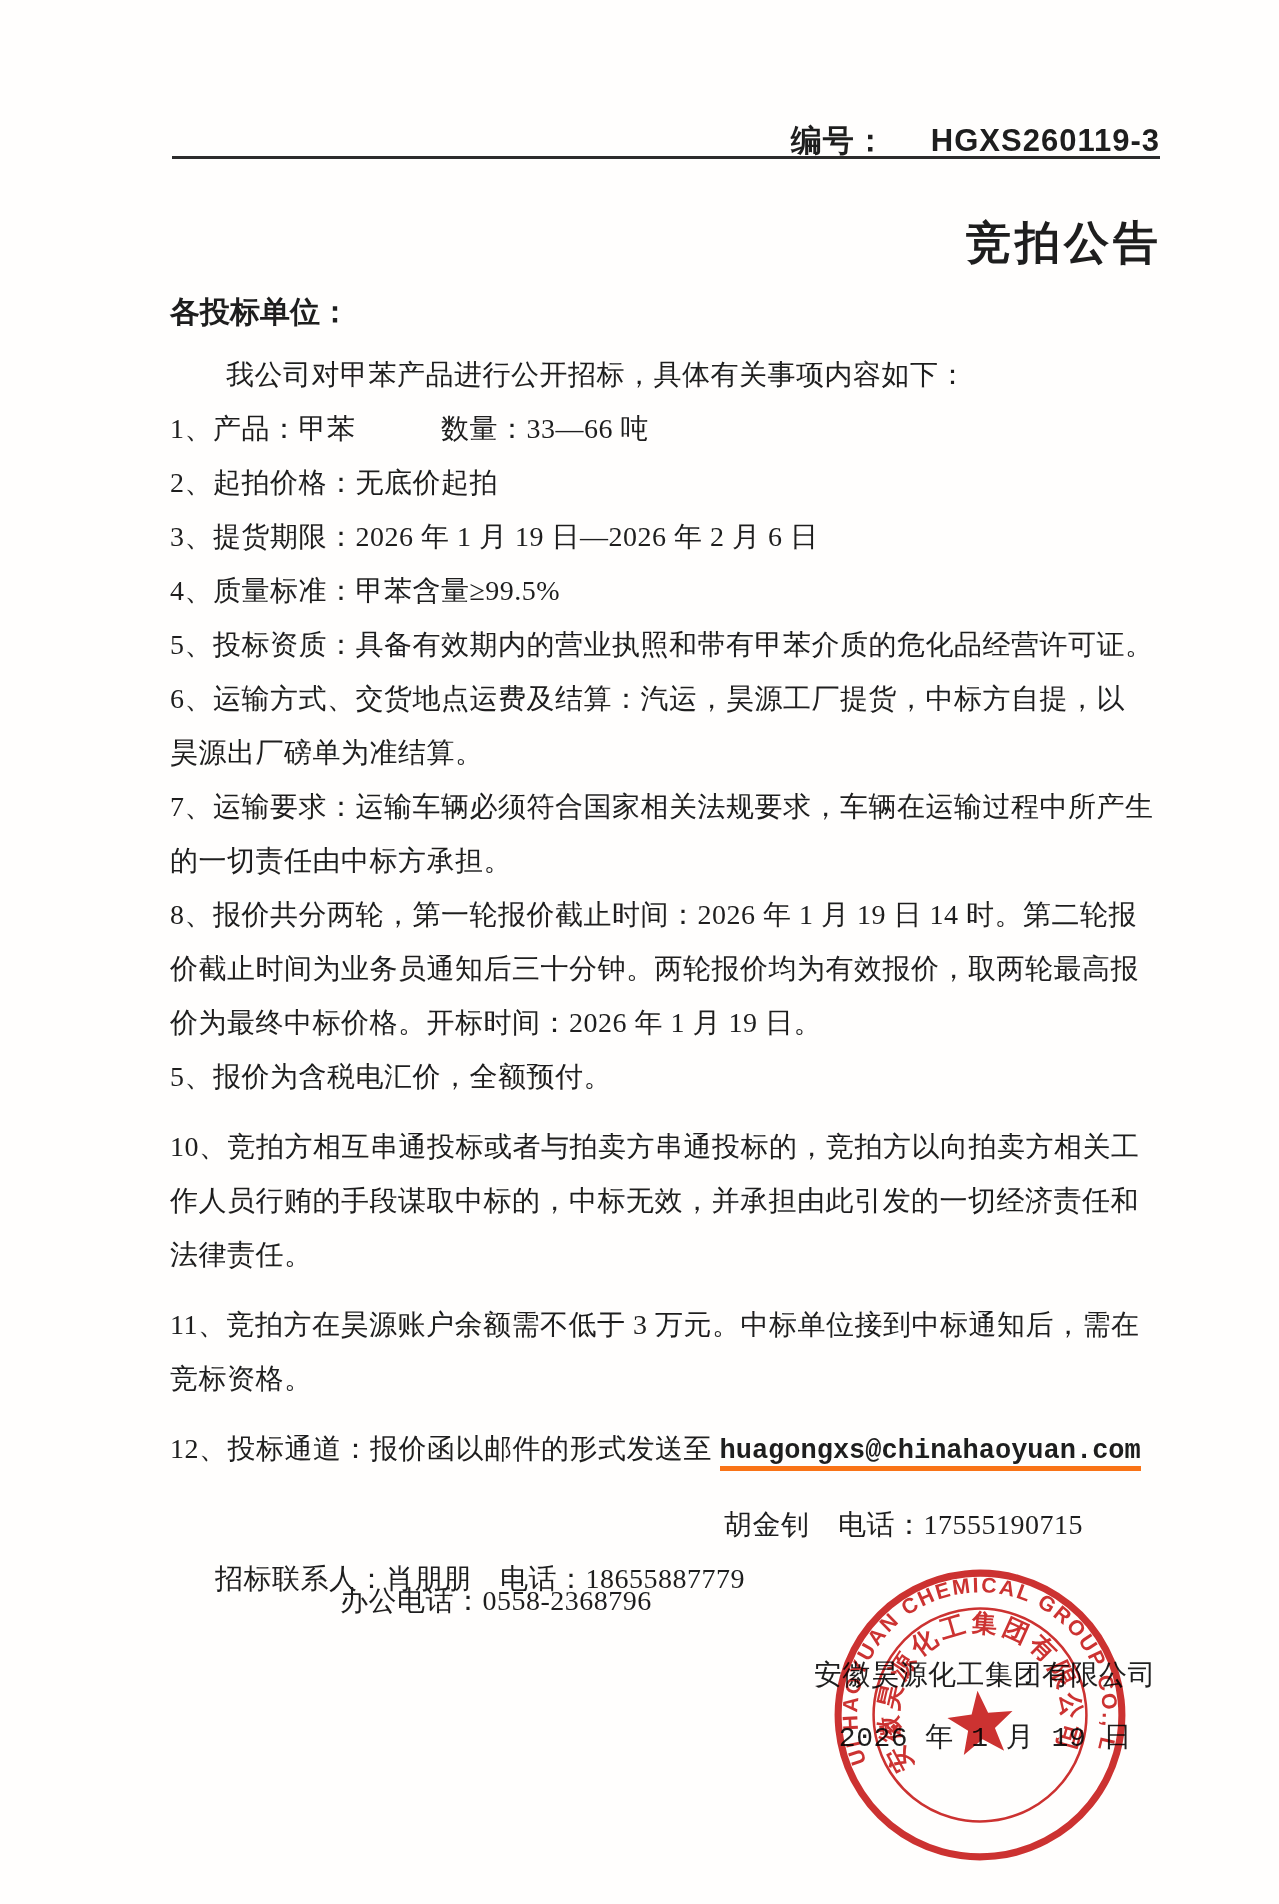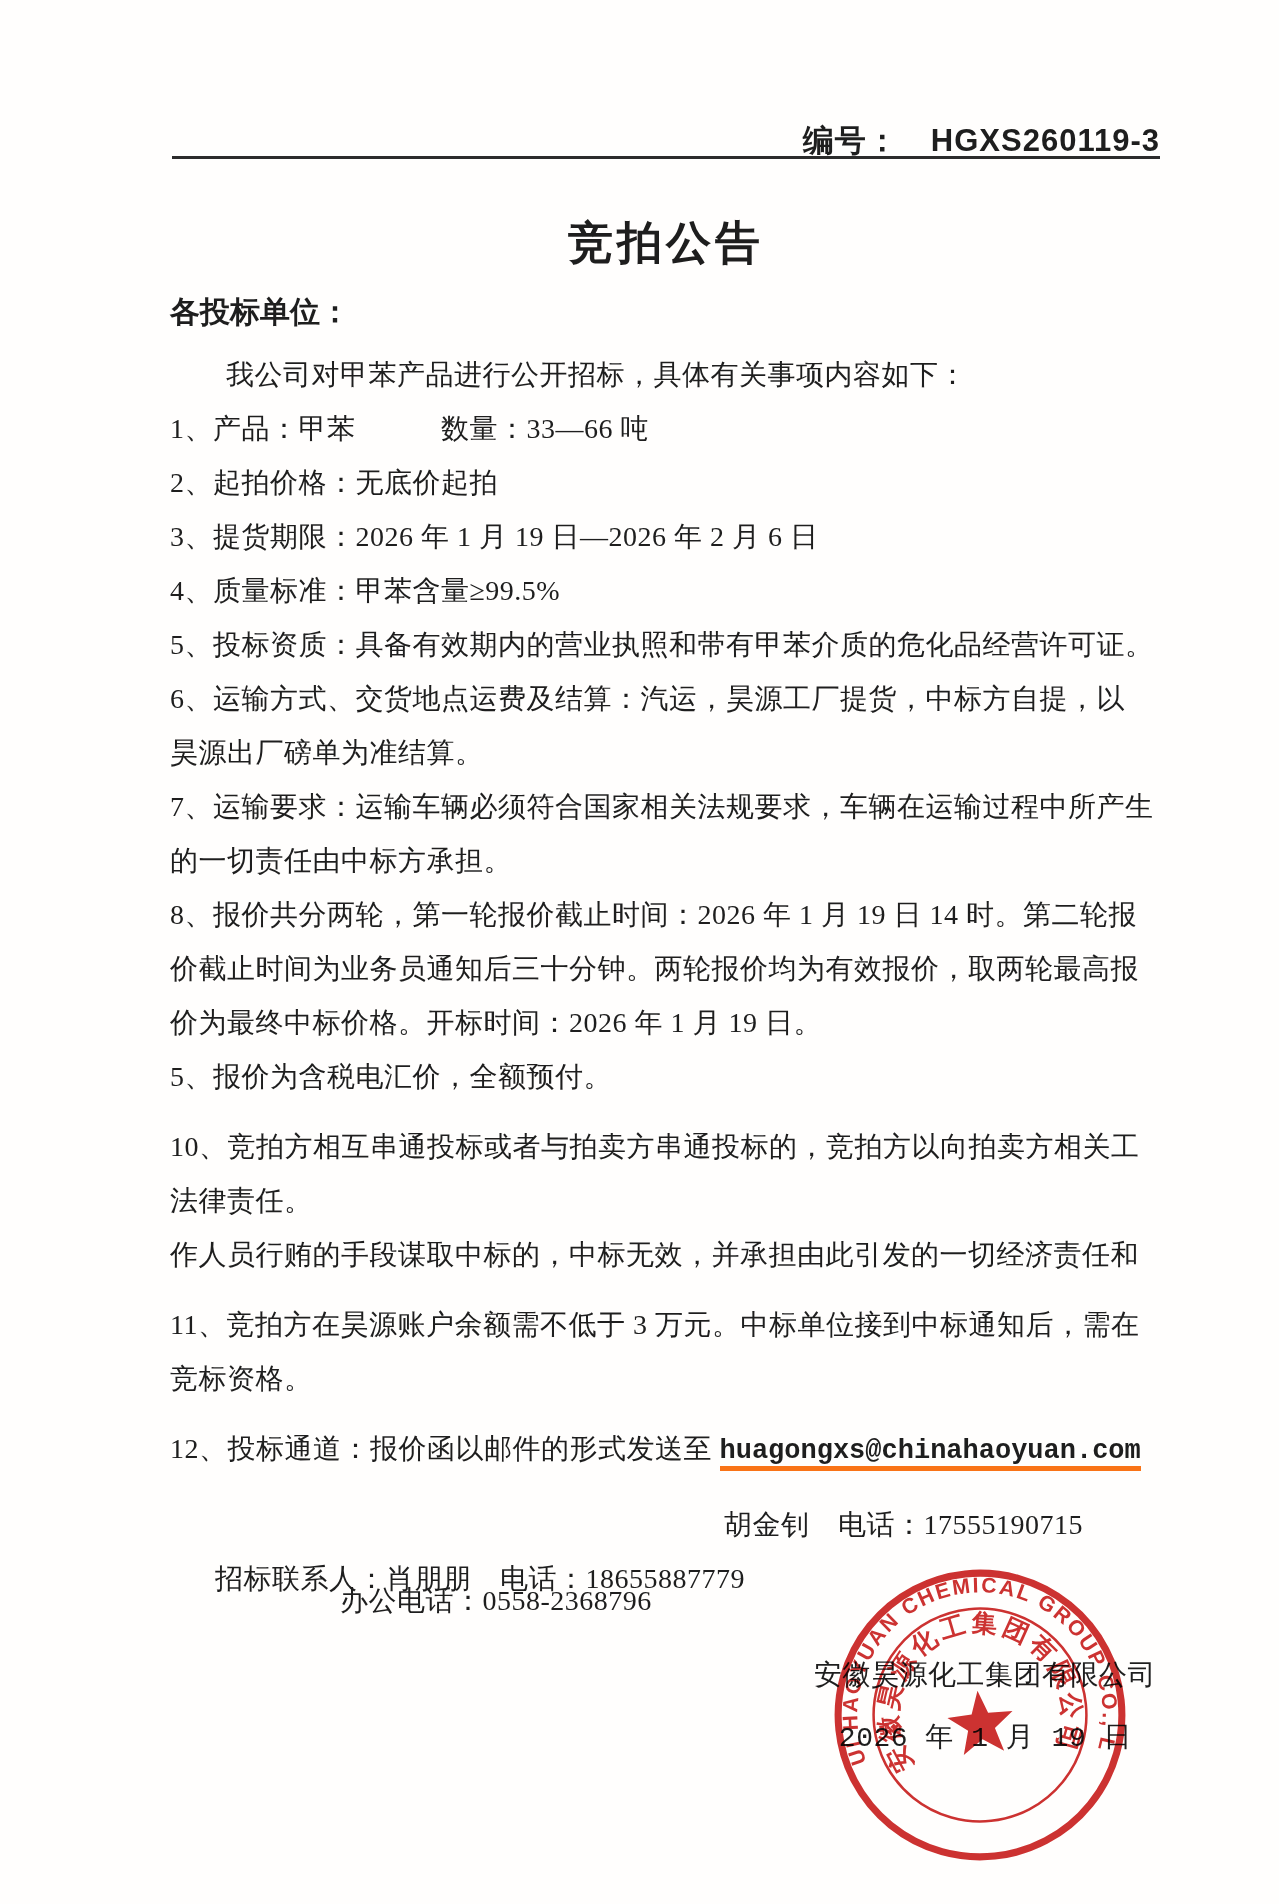--- a/index.html
+++ b/index.html
@@ -17,34 +17,34 @@
   .ref-row {
     position: absolute;
     top: 84px;
     right: 119px;
     font-family: "Liberation Sans", "DejaVu Sans", sans-serif;
     font-weight: bold;
     font-size: 31px;
     letter-spacing: 1px;
     white-space: pre;
   }
-  .ref-row .num { margin-left: 32px; }
+  .ref-row .num { margin-left: 44px; }
   .rule {
     position: absolute;
     top: 156px;
     left: 172px;
     right: 119px;
     border-top: 3px solid #2c2c2c;
   }
   .title {
     position: absolute;
     top: 213px;
     left: 170px;
     width: 992px;
-    text-align: center;
+    text-align: right;
     font-size: 45px;
     font-weight: bold;
     letter-spacing: 4px;
   }
   .salutation {
     position: absolute;
     top: 292px;
     left: 170px;
     font-size: 30px;
     font-weight: 700;
@@ -138,22 +138,22 @@
     <div class="line">7、运输要求：运输车辆必须符合国家相关法规要求，车辆在运输过程中所产生</div>
     <div class="line">的一切责任由中标方承担。</div>
 
     <div class="line">8、报价共分两轮，第一轮报价截止时间：2026 年 1 月 19 日 14 时。第二轮报</div>
     <div class="line">价截止时间为业务员通知后三十分钟。两轮报价均为有效报价，取两轮最高报</div>
     <div class="line">价为最终中标价格。开标时间：2026 年 1 月 19 日。</div>
 
     <div class="line">5、报价为含税电汇价，全额预付。</div>
 
     <div class="line gap">10、竞拍方相互串通投标或者与拍卖方串通投标的，竞拍方以向拍卖方相关工</div>
+    <div class="line">作人员行贿的手段谋取中标的，中标无效，并承担由此引发的一切经济责任和</div>
     <div class="line">法律责任。</div>
-    <div class="line">作人员行贿的手段谋取中标的，中标无效，并承担由此引发的一切经济责任和</div>
 
     <div class="line gap">11、竞拍方在昊源账户余额需不低于 3 万元。中标单位接到中标通知后，需在</div>
     <div class="line">竞标资格。</div>
 
     <div class="line gap"><span>12、投标通道：报价函以邮件的形式发送至 </span><span class="email">huagongxs@chinahaoyuan.com</span></div>
 
     <div class="line gap-lg contact-line">
       <span>招标联系人：肖朋朋　电话：18655887779</span>
       <span class="contact-right">胡金钊　电话：17555190715</span>
     </div>

